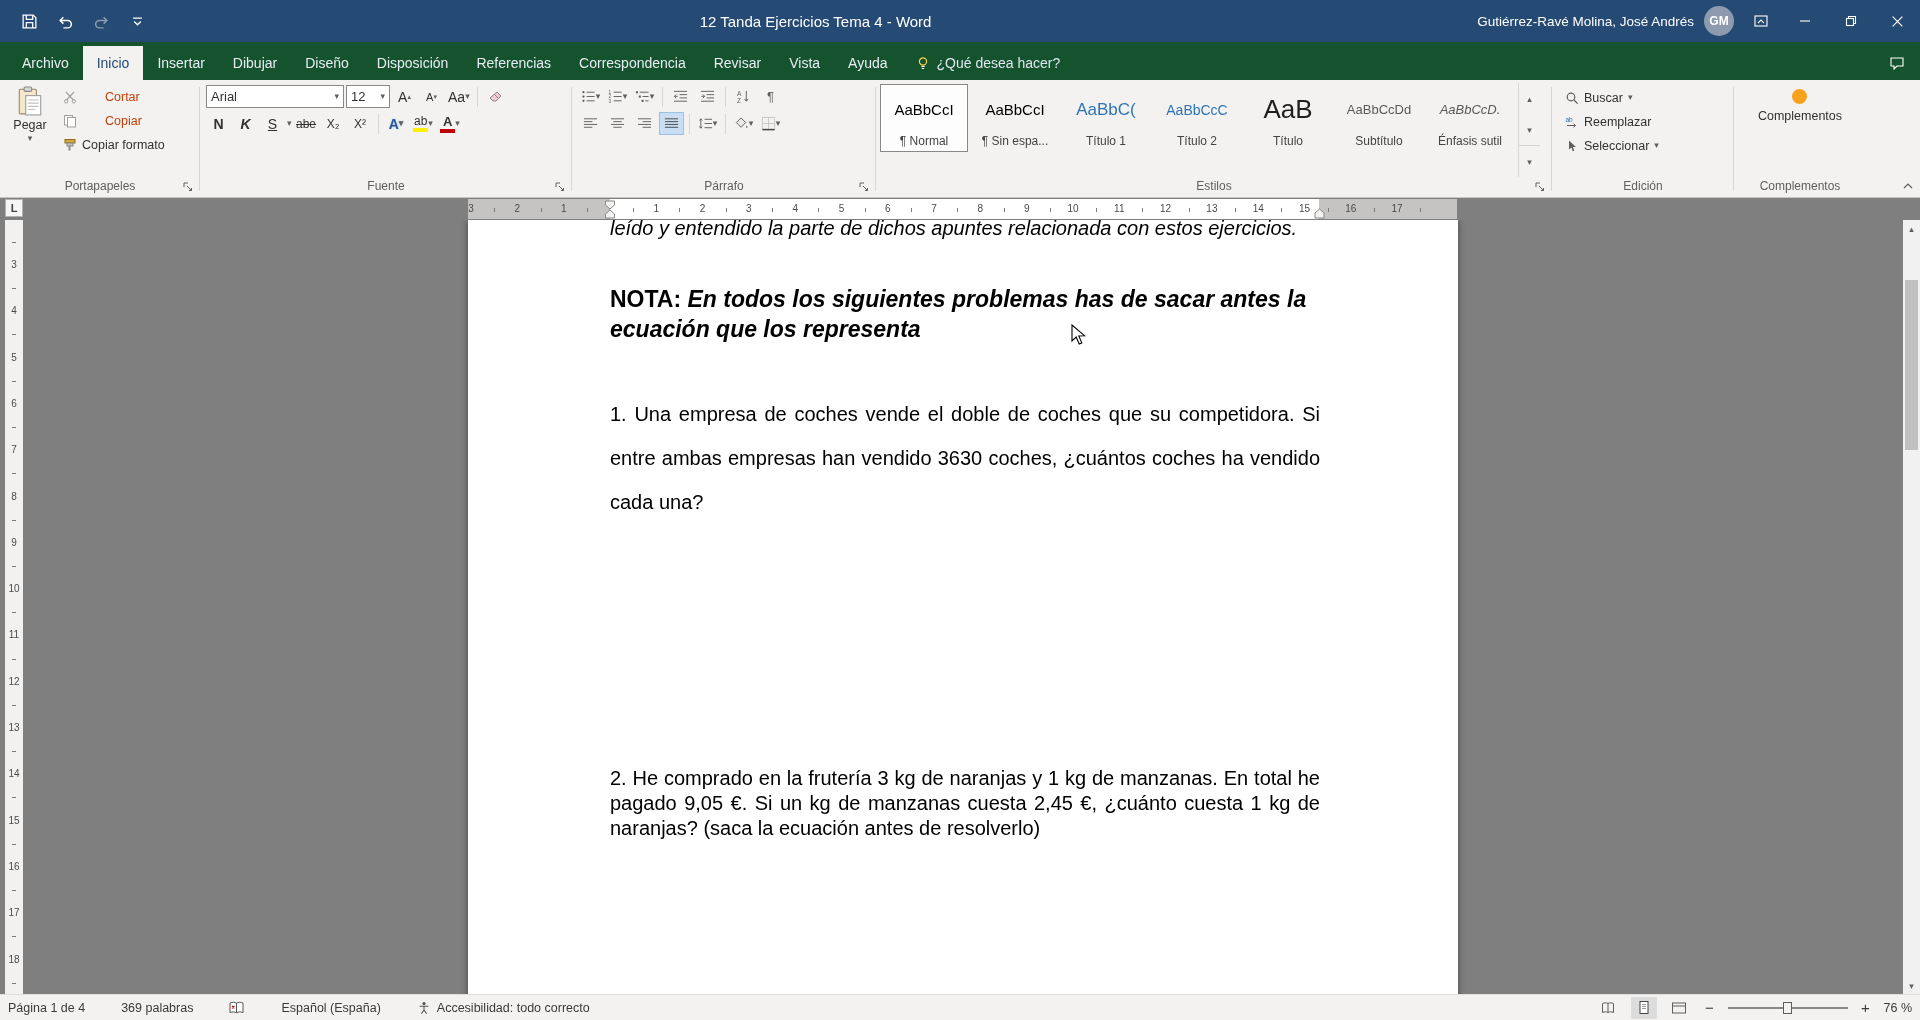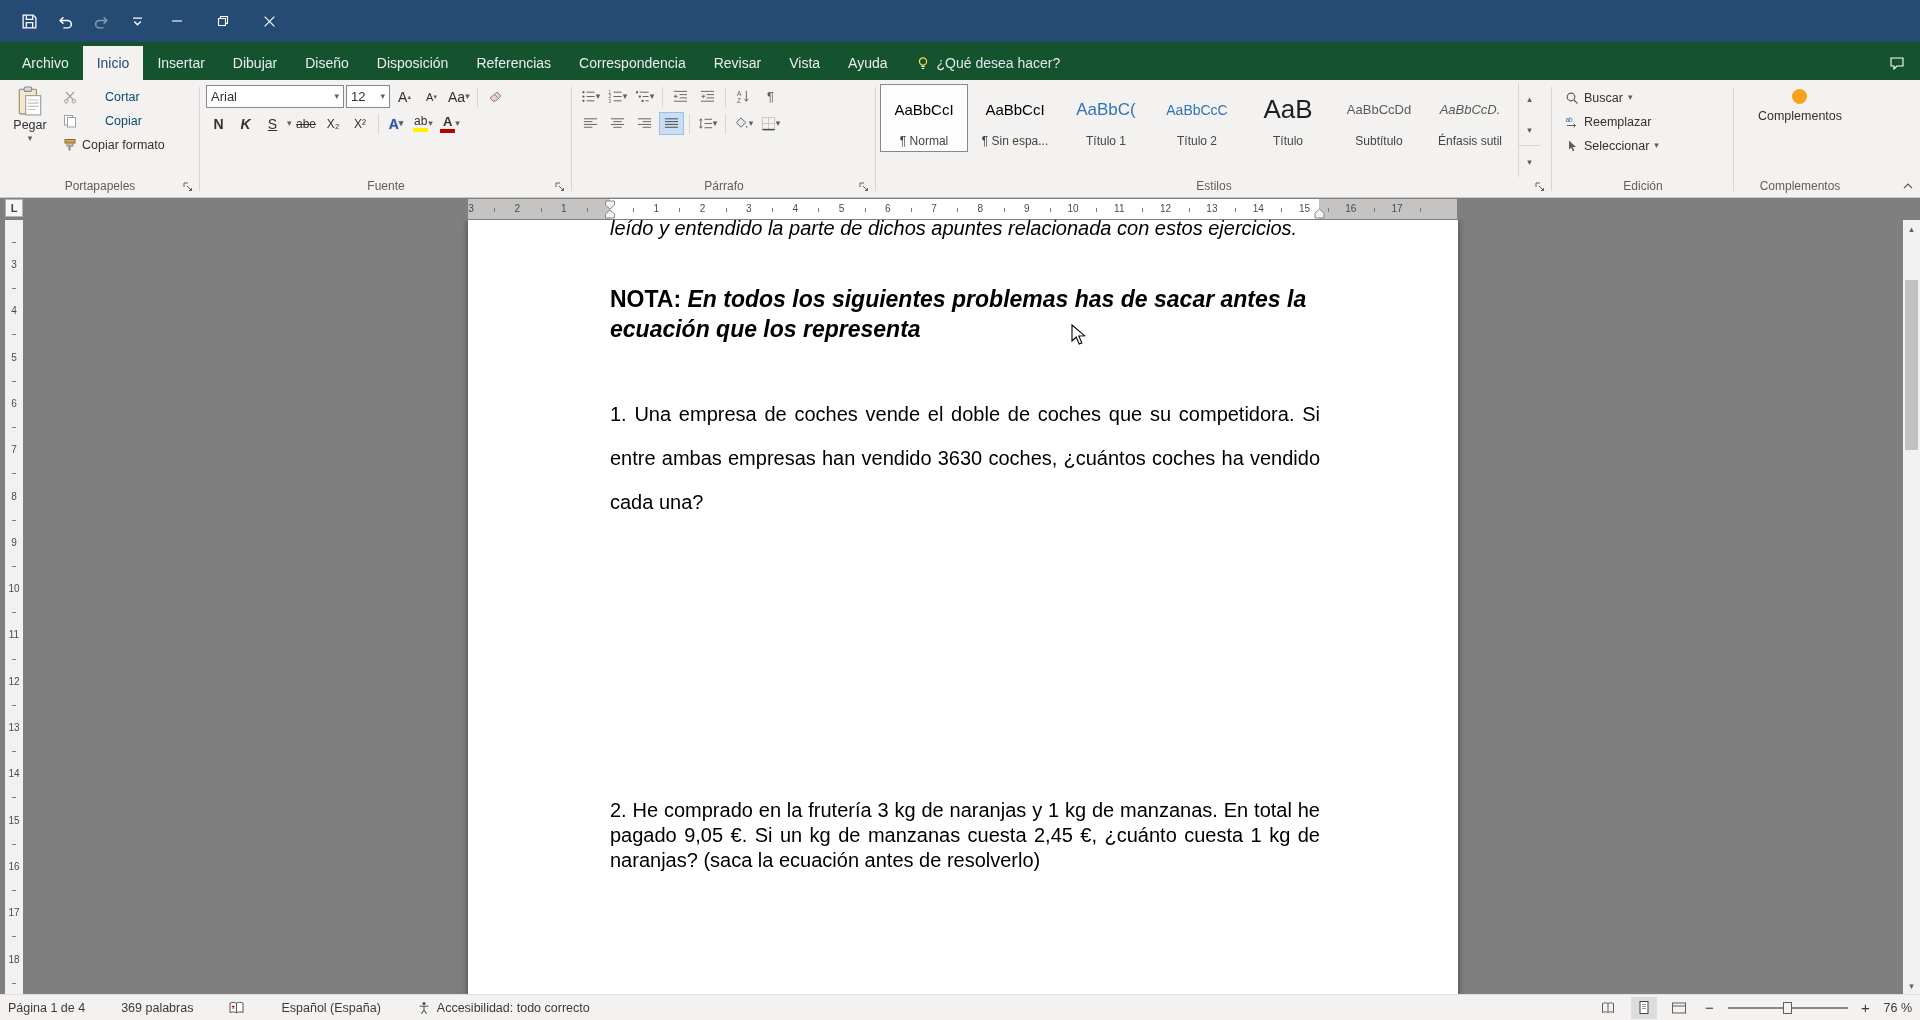--- a/index.html
+++ b/index.html
@@ -29,21 +29,21 @@
   
   .ribbon { height:118px; background:#f3f2f1; display:flex; border-bottom:1px solid #c8c6c4; flex:0 0 auto; position:relative; }
   .group { display:flex; flex-direction:column; position:relative; padding:3px 2px 0; }
   .group:after { content:""; position:absolute; right:0; top:7px; bottom:6px; width:1px; background:#d8d6d4; }
   .group.last:after { display:none; }
   .gcontent { flex:1; display:flex; }
   .glabel { height:20px; font-size:12px; color:#605e5c; text-align:center; line-height:18px; position:relative; }
   .launcher { position:absolute; right:4px; bottom:4px; }
   .row { display:flex; align-items:center; gap:2px; }
   .sbtn { display:flex; align-items:center; gap:5px; padding:2px 5px; font-size:12.5px; color:#323130; white-space:nowrap; height:23px; }
-  .sbtn.gray { color:#0c4a6e;gap:28px; }
+  .sbtn.gray { color:#c2410c;gap:28px; }
   .fbtn { min-width:25px; height:23px; display:flex; align-items:center; justify-content:center; font-size:14px; color:#323130; padding:0 2px; }
   .fbtn.on { background:#c9def2; border:1px solid #9cc0e0; }
   .car { font-size:9px; color:#605e5c; line-height:1; }
   .vdiv { width:1px; height:20px; background:#d8d6d4; margin:0 3px; }
 
   .paste { width:56px; display:flex; flex-direction:column; align-items:center; gap:2px; font-size:12.5px; color:#323130; padding-top:3px; }
   .clipcol { display:flex; flex-direction:column; justify-content:flex-start; gap:1px; padding-top:2px; }
 
   .combo { background:#fff; border:1px solid #8a8886; height:23px; display:flex; align-items:center; justify-content:space-between; padding:0 4px; font-size:13px; color:#323130; }
   .bold-n { font-weight:bold; }
@@ -85,21 +85,21 @@
   .imark { position:absolute; }
 
   
   .docarea { flex:1; position:relative; overflow:hidden; background:#7f7f7f; }
   .page { position:absolute; left:468px; top:0; width:990px; height:1200px; background:#fff; box-shadow:0 0 7px rgba(0,0,0,.45); }
   .page p { position:absolute; left:142px; width:710px; color:#000; }
   .intro { top:-3px; font-size:20px; font-style:italic; }
   .nota { top:64px; font-size:23px; font-weight:bold; line-height:30px; }
   .nota .it { font-style:italic; }
   .p1 { top:172px; font-size:20px; line-height:44px; text-align:justify; }
-  .p2 { top:546px; font-size:20px; line-height:25px; text-align:justify;margin-top:32px; }
+  .p2 { top:546px; font-size:20px; line-height:25px; text-align:justify; }
 
   .vscroll { position:absolute; right:0; top:0; width:17px; height:100%; background:#f1f1f1; }
   .vscroll .arr { height:17px; display:flex; align-items:center; justify-content:center; font-size:9px; color:#606060; }
   .vscroll .arr.down { position:absolute; bottom:0; left:0; right:0; }
   .thumb { position:absolute; left:2px; width:13px; top:60px; height:170px; background:#c1c1c1; }
   .mcursor { position:absolute; left:1069px; top:103px; }
 
   
   .statusbar { height:26px; background:#f3f2f1; border-top:1px solid #e1dfdd; display:flex; align-items:center; font-size:12.5px; color:#3b3a39; padding:0 8px; flex:0 0 auto; }
   .sleft { display:flex; align-items:center; gap:36px; }
@@ -134,20 +134,31 @@
       </button>
       <button class="tbtn dim">
         <svg width="17" height="17" viewBox="0 0 16 16">
             <path d="M13 7H6a3.5 3.5 0 1 0 0 7h4" fill="none" stroke="#fff" stroke-width="1.4"></path>
             <path d="M10 4l3 3-3 3" fill="none" stroke="#fff" stroke-width="1.4"></path>
           </svg>
       </button>
       <button class="tbtn">
         <svg width="11" height="11" viewBox="0 0 10 10">
             <path d="M1 2h8M2 5l3 3 3-3" fill="none" stroke="#fff" stroke-width="1.2"></path>
+          </svg>
+      </button>
+    </div>
+    <div class="wtitle">12 Tanda Ejercicios Tema 4  -  Word</div>
+    <div class="account">
+      <span>Gutiérrez-Ravé Molina, José Andrés</span>
+      <span class="avatar">GM</span>
+      <button class="tbtn">
+        <svg width="16" height="16" viewBox="0 0 16 16">
+            <rect x="2" y="3" width="12" height="10" fill="none" stroke="#fff" stroke-width="1.1"></rect>
+            <path d="M5 10l3-3 3 3" fill="none" stroke="#fff" stroke-width="1.1"></path>
           </svg>
       </button>
     </div>
     <div class="winctl">
       <button>
         <svg width="12" height="12" viewBox="0 0 12 12">
             <path d="M1 6h10" stroke="#fff" stroke-width="1.1"></path>
           </svg>
       </button>
       <button>

